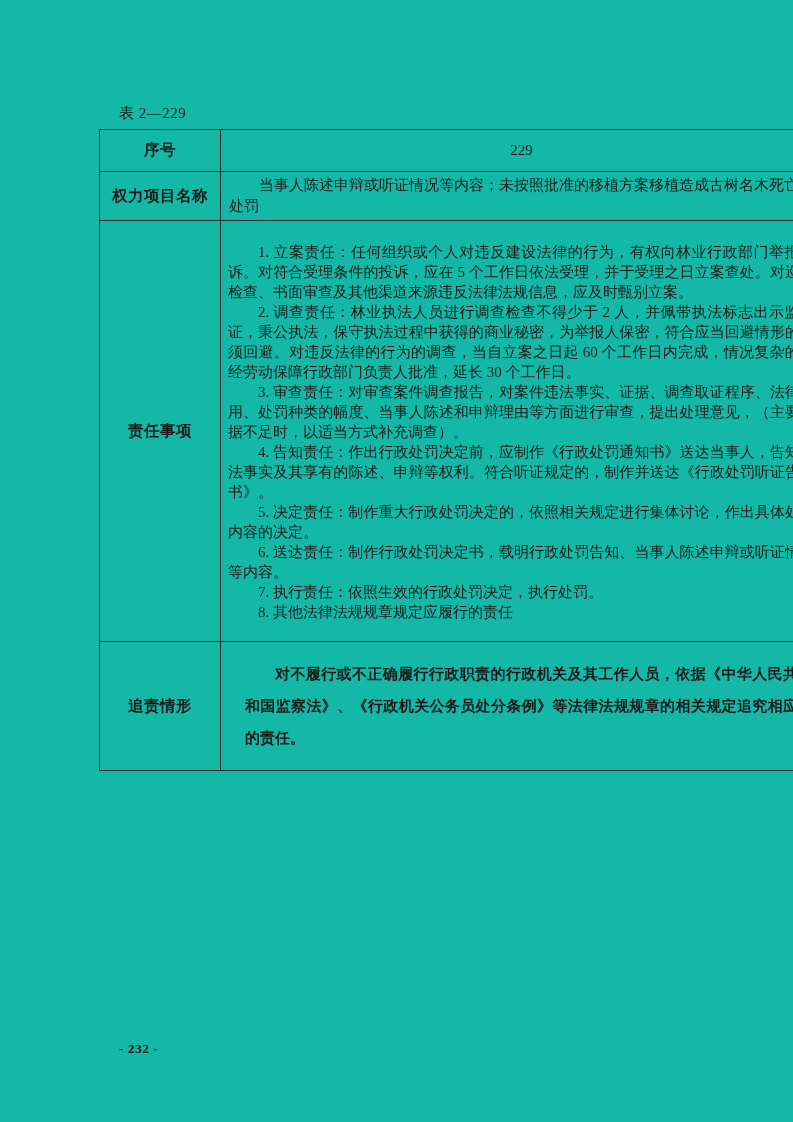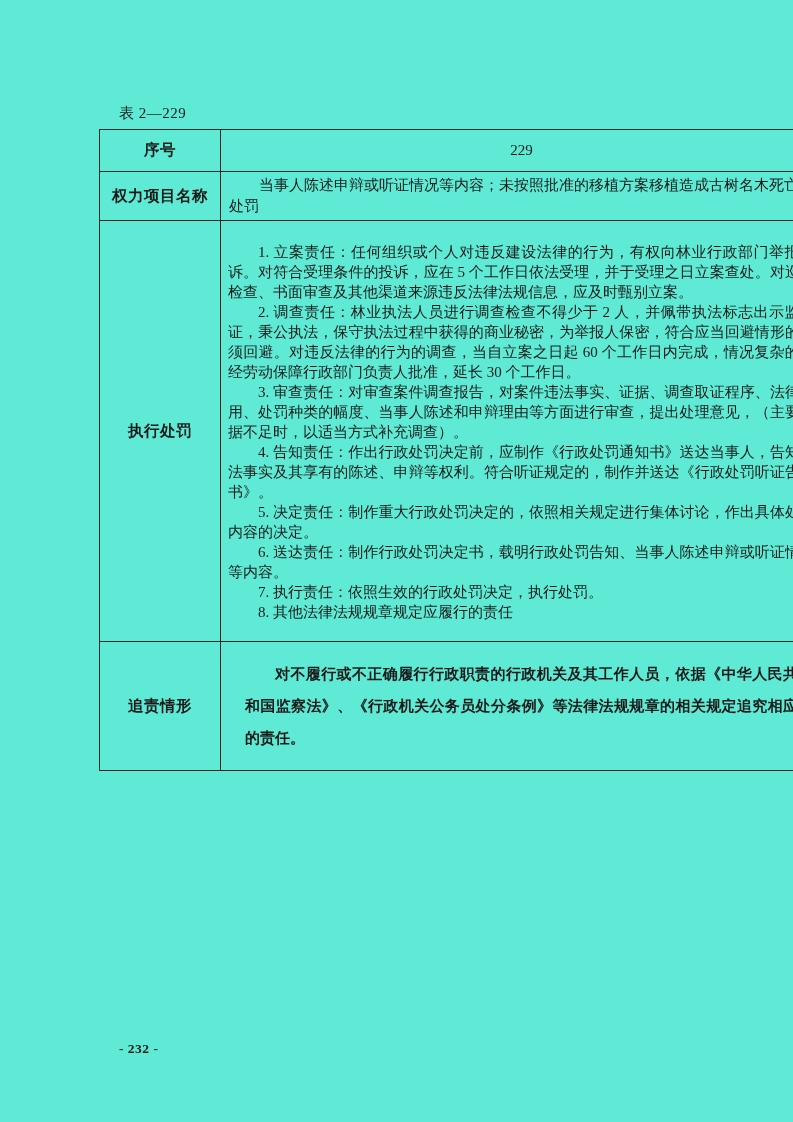--- a/index.html
+++ b/index.html
@@ -10,21 +10,21 @@
   body {
     width: 793px;
     height: 1122px;
     position: relative;
     font-family: "Liberation Serif", "DejaVu Serif", serif;
     color: #1a1a1a;
   }
   .page {
     position: absolute;
     inset: 0;
-    background: #5eead4;
+    background: #14b8a6;
   }
   .caption {
     position: absolute;
     left: 119px;
     top: 104px;
     font-size: 15px;
     letter-spacing: 0.5px;
   }
   table.doc-table {
     position: absolute;
@@ -114,21 +114,21 @@
 
       <tr style="height:44px;">
         <td class="label-cell">权力项目名称</td>
         <td class="value-indent">
           <p>当事人陈述申辩或听证情况等内容；未按照批准的移植方案移植造成古树名木死亡的处罚</p>
         </td>
       </tr>
 
 
       <tr style="height:421px;">
-        <td class="label-cell">执行处罚</td>
+        <td class="label-cell">责任事项</td>
         <td class="duty-cell">
           <p class="para">1. 立案责任：任何组织或个人对违反建设法律的行为，有权向林业行政部门举报投诉。对符合受理条件的投诉，应在 5 个工作日依法受理，并于受理之日立案查处。对巡视检查、书面审查及其他渠道来源违反法律法规信息，应及时甄别立案。</p>
           <p class="para">2. 调查责任：林业执法人员进行调查检查不得少于 2 人，并佩带执法标志出示监察证，秉公执法，保守执法过程中获得的商业秘密，为举报人保密，符合应当回避情形的，须回避。对违反法律的行为的调查，当自立案之日起 60 个工作日内完成，情况复杂的可经劳动保障行政部门负责人批准，延长 30 个工作日。</p>
           <p class="para">3. 审查责任：对审查案件调查报告，对案件违法事实、证据、调查取证程序、法律适用、处罚种类的幅度、当事人陈述和申辩理由等方面进行审查，提出处理意见，（主要证据不足时，以适当方式补充调查）。</p>
           <p class="para">4. 告知责任：作出行政处罚决定前，应制作《行政处罚通知书》送达当事人，告知违法事实及其享有的陈述、申辩等权利。符合听证规定的，制作并送达《行政处罚听证告知书》。</p>
           <p class="para">5. 决定责任：制作重大行政处罚决定的，依照相关规定进行集体讨论，作出具体处罚内容的决定。</p>
           <p class="para">6. 送达责任：制作行政处罚决定书，载明行政处罚告知、当事人陈述申辩或听证情况等内容。</p>
           <p class="para">7. 执行责任：依照生效的行政处罚决定，执行处罚。</p>
           <p class="para">8. 其他法律法规规章规定应履行的责任</p>
         </td>

